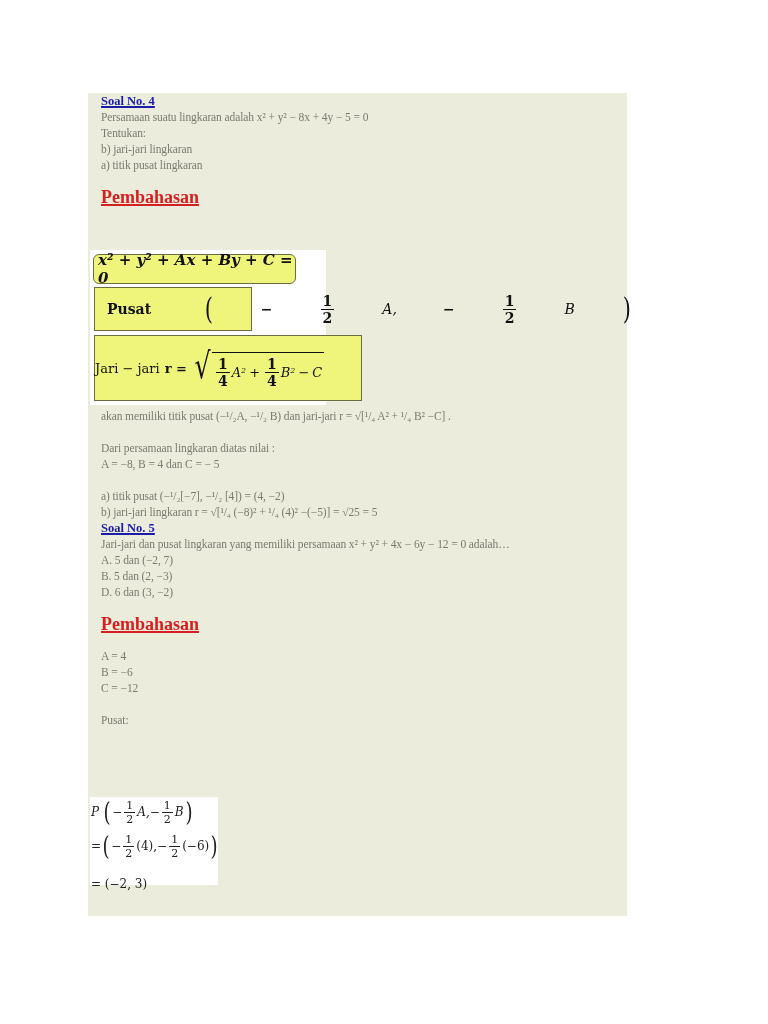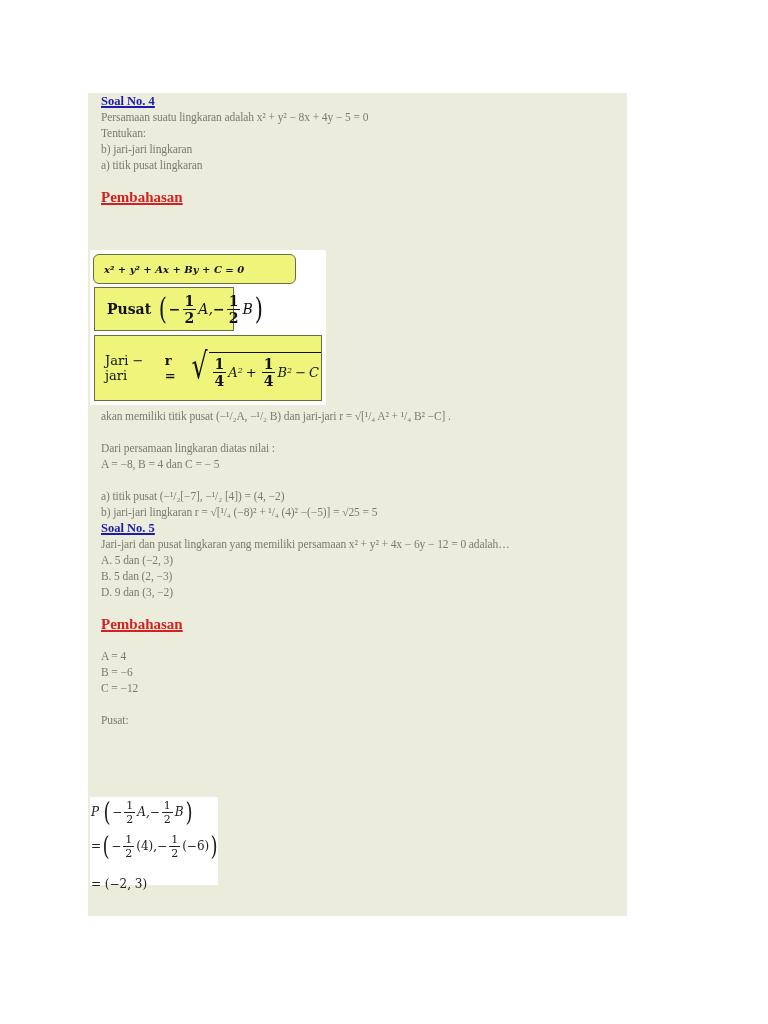--- a/index.html
+++ b/index.html
@@ -19,37 +19,37 @@
       margin-left: 12px;
     }
     .line { height: 16px; white-space: nowrap; }
     .blank { height: 16px; }
     .h-blue {
       font-weight: bold; color: #1c1ca8; text-decoration: underline;
       text-decoration-thickness: 2px; font-size: 12.5px; letter-spacing: 0;
     }
     .h-red {
       font-weight: bold; color: #d42020; text-decoration: underline;
-      text-decoration-thickness: 2px; font-size: 15px; letter-spacing: 0;
+      text-decoration-thickness: 2px; font-size: 18px; letter-spacing: 0;
     }
     sup { font-size: 8px; line-height: 0; vertical-align: 4px; }
 
     
     .formula-img {
       position: absolute; left: 90px; top: 250px; width: 236px; height: 155px;
       background: #ffffff;
     }
     .fbox {
       position: absolute; background: #eef57a; border: 1.5px solid #6c6c40;
       font-family: "DejaVu Serif", serif; color: #111;
       display: flex; align-items: center; box-sizing: border-box;
     }
-    .fbox1 { left: 3px; top: 4px; width: 203px; height: 30px; border-radius: 6px; padding-left: 10px; font-size: 10px; font-style: italic; font-weight: bold; }
-    .fbox2 { left: 4px; top: 37px; width: 140px; height: 44px; padding-left: 12px; font-size: 14px; font-weight: bold; }
-    .fbox3 { left: 4px; top: 85px; width: 228px; height: 66px; padding-left: 10px; font-size: 13px; font-weight: bold; }
+    .fbox1 { left: 3px; top: 4px; width: 203px; height: 30px; border-radius: 6px; padding-left: 4px; font-size: 15px; font-style: italic; font-weight: bold; }
+    .fbox2 { left: 4px; top: 37px; width: 158px; height: 44px; padding-left: 12px; font-size: 14px; font-weight: bold; gap: 46px; }
+    .fbox3 { left: 4px; top: 85px; width: 268px; height: 66px; padding-left: 0; font-size: 13px; font-weight: bold; }
     .frac {
       display: inline-flex; flex-direction: column; align-items: center; vertical-align: middle;
       margin: 0 2px; font-style: normal; font-weight: bold; line-height: 1;
     }
     .frac .num { border-bottom: 1.5px solid #111; padding: 0 2px 1px; font-size: 14px; }
     .frac .den { padding-top: 1px; font-size: 14px; }
     .paren { font-size: 30px; font-weight: normal; line-height: 1; transform: scaleX(0.7); display: inline-block; }
     .it { font-style: italic; font-weight: normal; }
     .sqrt-wrap { display: inline-flex; align-items: stretch; margin-left: 4px; }
     .sqrt-sign { font-size: 36px; line-height: 1; font-weight: normal; transform: scaleX(0.7); display: inline-block; margin-right: -2px; }
@@ -84,23 +84,23 @@
   <div class="line">akan memiliki titik pusat (−¹/₂A, −¹/₂ B) dan jari-jari r = √[¹/₄ A² + ¹/₄ B² −C] .</div>
   <div class="blank"></div>
   <div class="line">Dari persamaan lingkaran diatas nilai :</div>
   <div class="line">A = −8, B = 4 dan C = − 5</div>
   <div class="blank"></div>
   <div class="line">a) titik pusat (−¹/₂[−7], −¹/₂ [4]) = (4, −2)</div>
   <div class="line">b) jari-jari lingkaran r = √[¹/₄ (−8)² + ¹/₄ (4)² −(−5)] = √25 = 5</div>
 
   <div class="line"><span class="h-blue">Soal No. 5</span></div>
   <div class="line">Jari-jari dan pusat lingkaran yang memiliki persamaan x² + y² + 4x − 6y − 12 = 0 adalah…</div>
-  <div class="line">A. 5 dan (−2, 3)</div>
+  <div class="line">A. 5 dan (−2, 7)</div>
   <div class="line">B. 5 dan (2, −3)</div>
-  <div class="line">D. 9 dan (3, −2)</div>
+  <div class="line">D. 6 dan (3, −2)</div>
   <div class="blank"></div>
   <div class="line"><span class="h-red">Pembahasan</span></div>
   <div class="blank"></div>
   <div class="line">A = 4</div>
   <div class="line">B = −6</div>
   <div class="line">C = −12</div>
   <div class="blank"></div>
   <div class="line">Pusat:</div>
 
   <div style="height:104px"></div>

